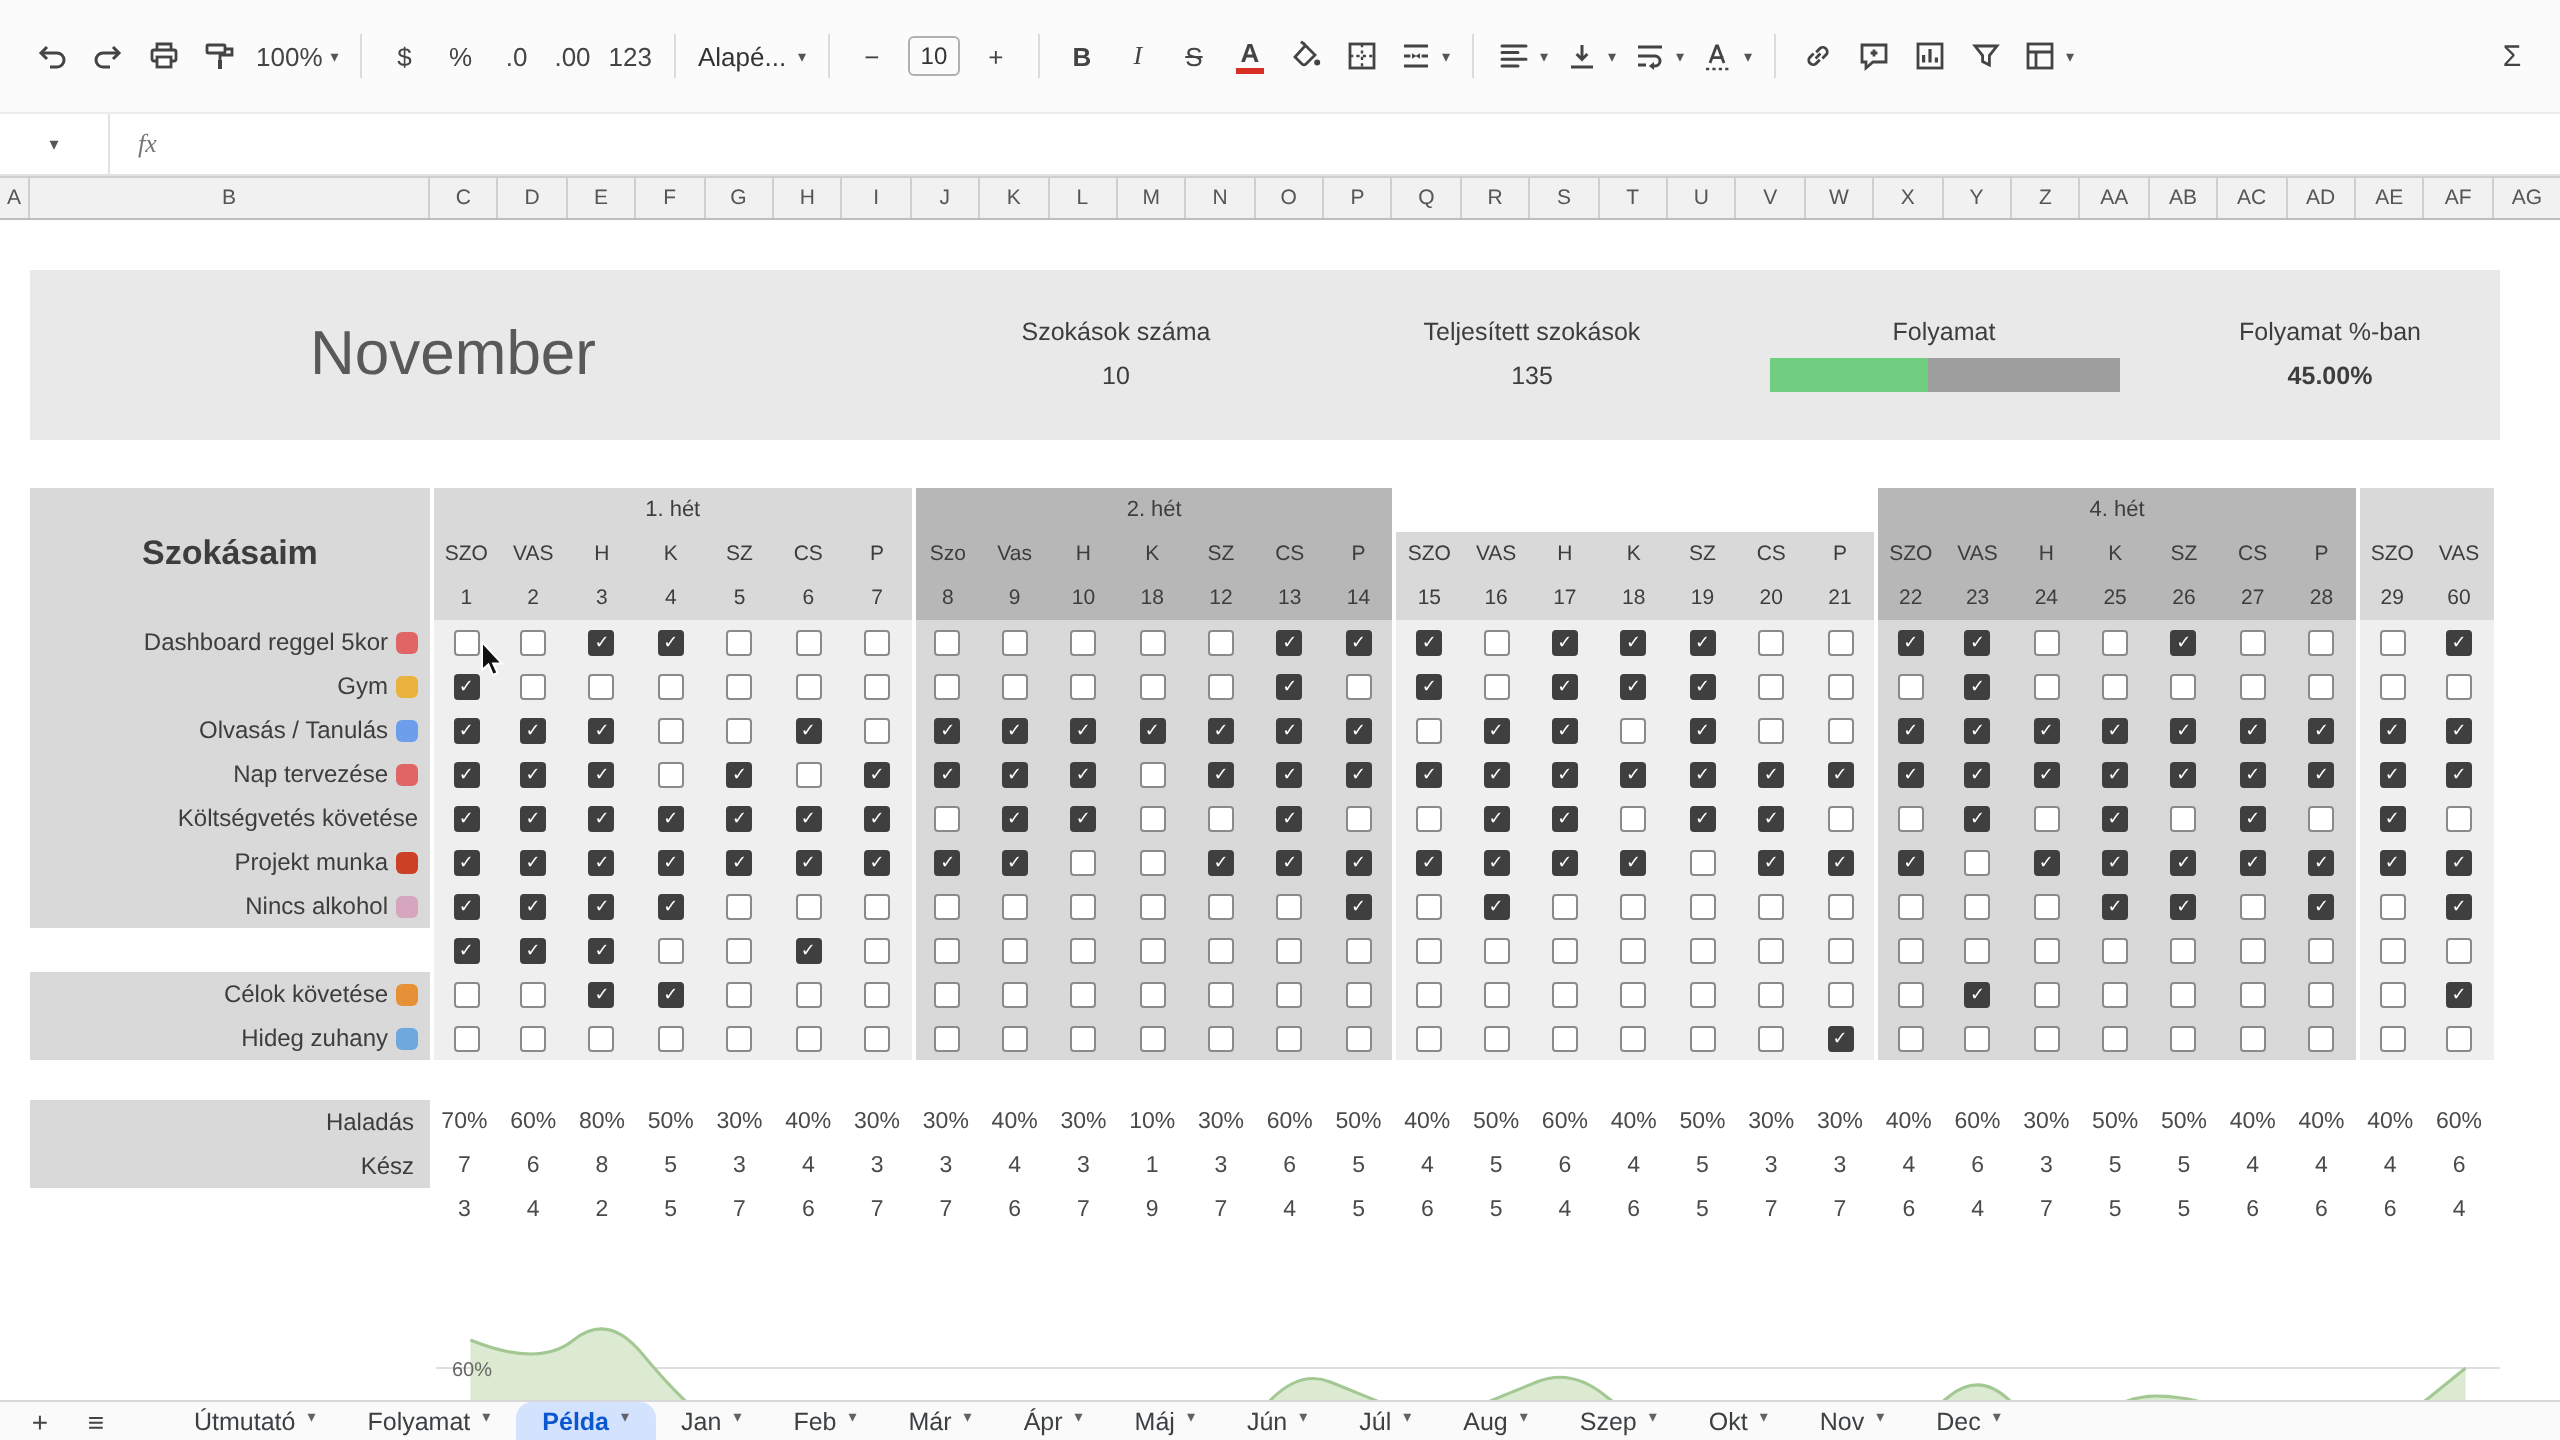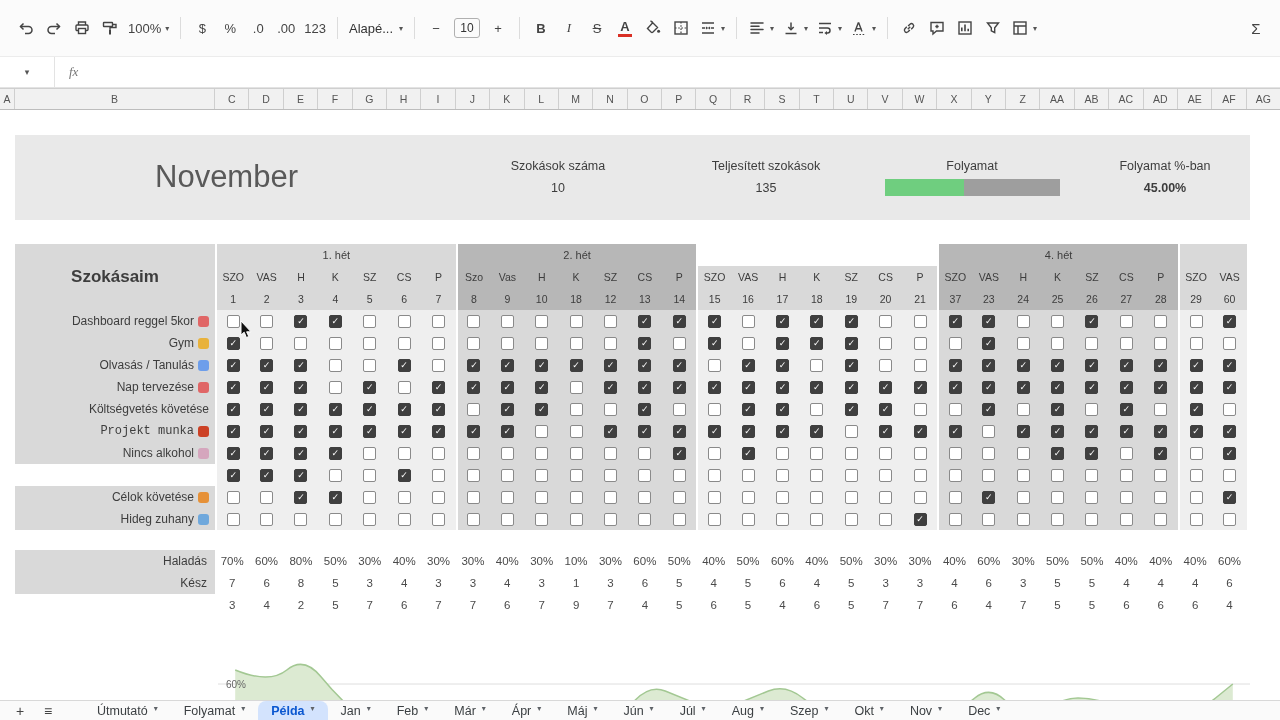--- a/index.html
+++ b/index.html
@@ -331,21 +331,21 @@
     <div class="cell day-n hd" style="grid-area: 3 / 13;">12</div>
     <div class="cell day-n hd" style="grid-area: 3 / 14;">13</div>
     <div class="cell day-n hd" style="grid-area: 3 / 15;">14</div>
     <div class="cell day-n hl grp" style="grid-area: 3 / 16;">15</div>
     <div class="cell day-n hl" style="grid-area: 3 / 17;">16</div>
     <div class="cell day-n hl" style="grid-area: 3 / 18;">17</div>
     <div class="cell day-n hl" style="grid-area: 3 / 19;">18</div>
     <div class="cell day-n hl" style="grid-area: 3 / 20;">19</div>
     <div class="cell day-n hl" style="grid-area: 3 / 21;">20</div>
     <div class="cell day-n hl" style="grid-area: 3 / 22;">21</div>
-    <div class="cell day-n hd grp" style="grid-area: 3 / 23;">37</div>
+    <div class="cell day-n hd grp" style="grid-area: 3 / 23;">22</div>
     <div class="cell day-n hd" style="grid-area: 3 / 24;">23</div>
     <div class="cell day-n hd" style="grid-area: 3 / 25;">24</div>
     <div class="cell day-n hd" style="grid-area: 3 / 26;">25</div>
     <div class="cell day-n hd" style="grid-area: 3 / 27;">26</div>
     <div class="cell day-n hd" style="grid-area: 3 / 28;">27</div>
     <div class="cell day-n hd" style="grid-area: 3 / 29;">28</div>
     <div class="cell day-n hl grp" style="grid-area: 3 / 30;">29</div>
     <div class="cell day-n hl" style="grid-area: 3 / 31;">60</div>
     <div class="cell h-lbl" style="grid-area: 4 / 1;">
       <span>Dashboard reggel 5kor</span>
@@ -809,21 +809,21 @@
     </div>
     <div class="cell cb-cell bd" style="grid-area: 8 / 29;">
       <span class="cb off"></span>
     </div>
     <div class="cell cb-cell bl grp" style="grid-area: 8 / 30;">
       <span class="cb on">✓</span>
     </div>
     <div class="cell cb-cell bl" style="grid-area: 8 / 31;">
       <span class="cb off"></span>
     </div>
-    <div class="cell h-lbl" style="grid-area: 9 / 1; font-family: Liberation Mono, monospace;">
+    <div class="cell h-lbl" style="grid-area: 9 / 1;">
       <span>Projekt munka</span>
       <span class="chip" style="background: rgb(204, 65, 37);"></span>
     </div>
     <div class="cell cb-cell bl grp" style="grid-area: 9 / 2;">
       <span class="cb on">✓</span>
     </div>
     <div class="cell cb-cell bl" style="grid-area: 9 / 3;">
       <span class="cb on">✓</span>
     </div>
     <div class="cell cb-cell bl" style="grid-area: 9 / 4;">

